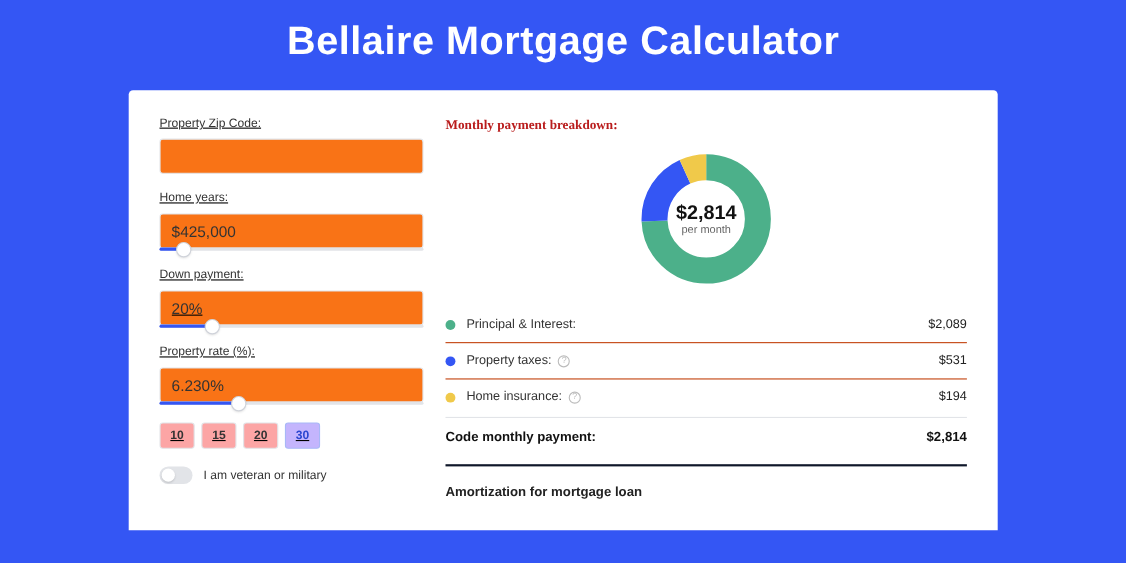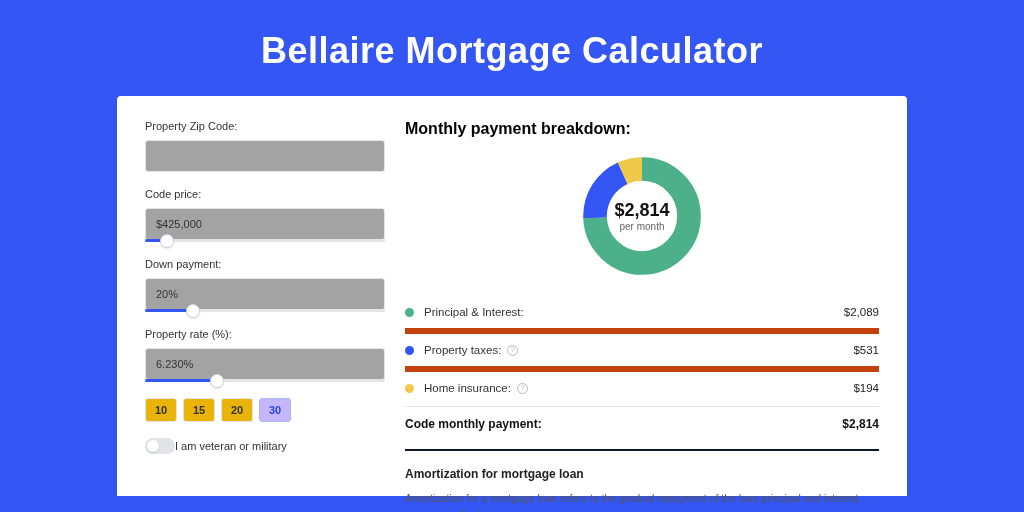--- a/index.html
+++ b/index.html
@@ -8,21 +8,21 @@
     background: #3456f4;
     width: 1024px;
     height: 512px;
     overflow: hidden;
   }
   .page-title {
     color: #fff;
     text-align: center;
     font-size: 36px;
     font-weight: 700;
-    padding: 30px 0 24px;
+    padding: 16px 0 24px;
     letter-spacing: 0.5px;
   }
   .card {
     background: #fff;
     margin: 0 auto;
     width: 790px;
     border-radius: 4px 4px 0 0;
     padding: 24px 28px 0;
     display: flex;
     gap: 20px;
@@ -36,25 +36,25 @@
     color: #333;
     margin-bottom: 8px;
     display: block;
   }
   .text-input {
     width: 100%;
     height: 32px;
     border: 1px solid #e2e4e8;
     border-radius: 3px;
     padding: 15px 10px;
-    font-size: 11px;
+    font-size: 14px;
     color: #333;
-    background: #a3a3a3;
-  }
-  .field-block { margin-bottom: 16px; }
+    background: #f97316;
+  }
+  .field-block { margin-bottom: 16px; text-decoration: underline; }
 
   .slider-track {
     position: relative;
     height: 3px;
     background: #e2e4e8;
     margin-top: -1px;
     border-radius: 2px;
   }
   .slider-fill {
     position: absolute;
@@ -75,58 +75,59 @@
 
   .dp-row { display: flex; gap: 8px; }
   .dp-row .text-input:first-child { flex: 1.8; }
   .dp-row .text-input:last-child { flex: 1; }
 
   .period-row { display: flex; gap: 6px; }
   .period-btn {
     width: 32px; height: 24px;
     border: 1px solid #e2e4e8;
     border-radius: 3px;
-    background: #eab308;
+    background: #fca5a5;
     font-size: 11px;
     font-weight: 600;
     color: #333;
     cursor: pointer;
     display: flex;
     align-items: center;
     justify-content: center;
   }
   .period-btn.active {
     background: #c4b5fd;
     border-color: #a8b8f7;
     color: #2b46d0;
   }
 
-  .toggle-row { display: flex; align-items: center; gap: 0; margin-top: 6px; }
+  .toggle-row { display: flex; align-items: center; gap: 10px; margin-top: 6px; }
   .toggle {
     width: 30px; height: 16px;
     background: #e2e4e8;
     border-radius: 10px;
     position: relative;
   }
   .toggle::after {
     content: "";
     position: absolute;
     left: 2px; top: 2px;
     width: 12px; height: 12px;
     background: #fff;
     border-radius: 50%;
     box-shadow: 0 1px 2px rgba(0,0,0,0.15);
   }
   .toggle-label { font-size: 11px; color: #333; }
 
   .breakdown-title {
-    font-size: 16px;
+    font-size: 12px;
     font-weight: 700;
-    color: #000000;
+    color: #b91c1c;
     margin-bottom: 10px;
+    font-family: Liberation Serif, serif;
   }
 
   .donut-wrap {
     display: flex;
     justify-content: center;
     padding: 6px 0 18px;
   }
   .donut {
     position: relative;
     width: 124px; height: 124px;
@@ -140,21 +141,21 @@
     align-items: center;
     justify-content: center;
   }
   .donut-amount { font-size: 18px; font-weight: 700; color: #111; }
   .donut-sub { font-size: 10px; color: #666; }
 
   .legend-row {
     display: flex;
     align-items: center;
     padding: 10px 0;
-    border-bottom: 6px solid #c2410c;
+    border-bottom: 1px solid #c2410c;
     font-size: 11.5px;
   }
   .legend-row:last-of-type { border-bottom: none; }
   .legend-dot {
     width: 9px; height: 9px; border-radius: 50%;
     margin-right: 10px; flex: none;
   }
   .legend-label { flex: 1; color: #333; display: flex; align-items: center; gap: 6px; }
   .legend-value { color: #222; }
   .info-icon {
@@ -195,21 +196,21 @@
 <div class="card">
 
   <div class="left-col">
 
     <div class="field-block">
       <label class="field-label">Property Zip Code:</label>
       <input class="text-input" value="" style="">
     </div>
 
     <div class="field-block">
-      <label class="field-label">Code price:</label>
+      <label class="field-label">Home years:</label>
       <input class="text-input" value="$425,000" style="">
       <div class="slider-track">
         <div class="slider-fill" id="hp-fill" style="width: 9%;"></div>
         <div class="slider-thumb" id="hp-thumb" style="left: 9%;"></div>
       </div>
     </div>
 
     <div class="field-block">
       <label class="field-label">Down payment:</label>
       <div class="dp-row">
@@ -291,18 +292,17 @@
       </div>
 
     <div class="total-row">
       <span>Code monthly payment:</span>
       <span class="spacer"></span>
       <span>$2,814</span>
     </div>
 
     <div class="amort-block">
       <div class="amort-title">Amortization for mortgage loan</div>
-      <div class="amort-text">Amortization for a mortgage loan refers to the gradual repayment of the loan principal and interest over a specified</div>
     </div>
 
   </div>
 
 </div>
 
 </body></html>

